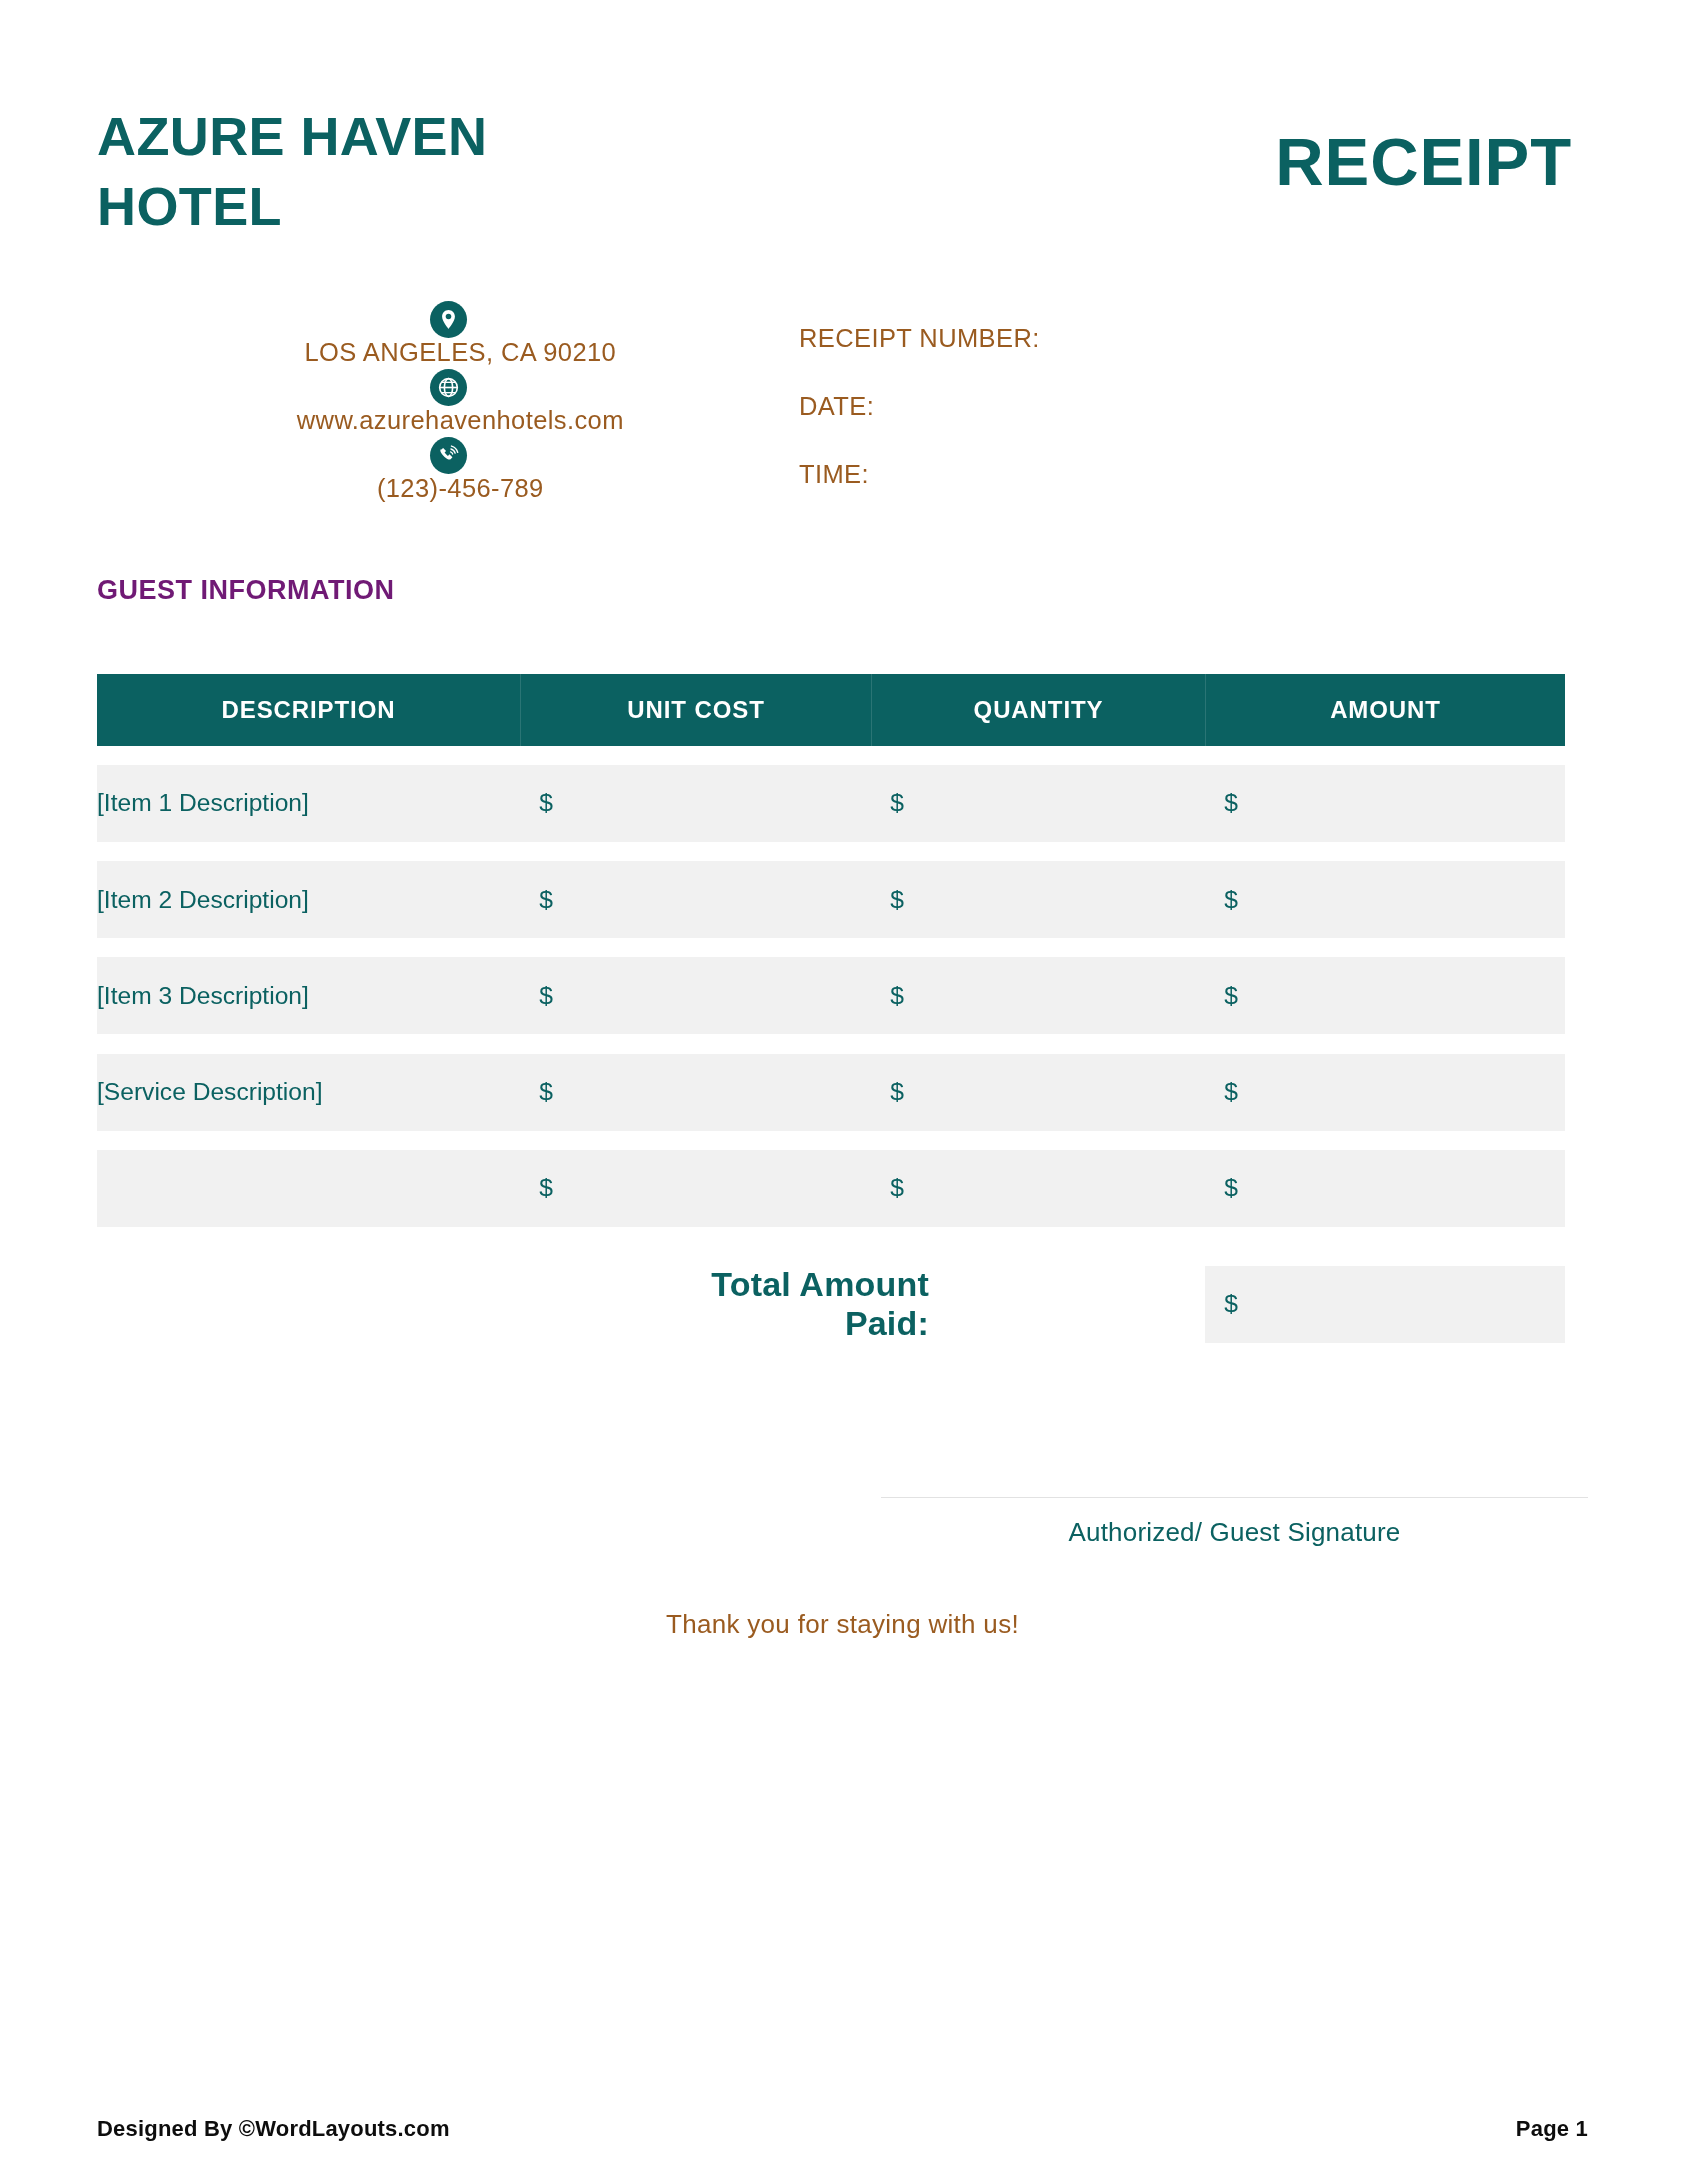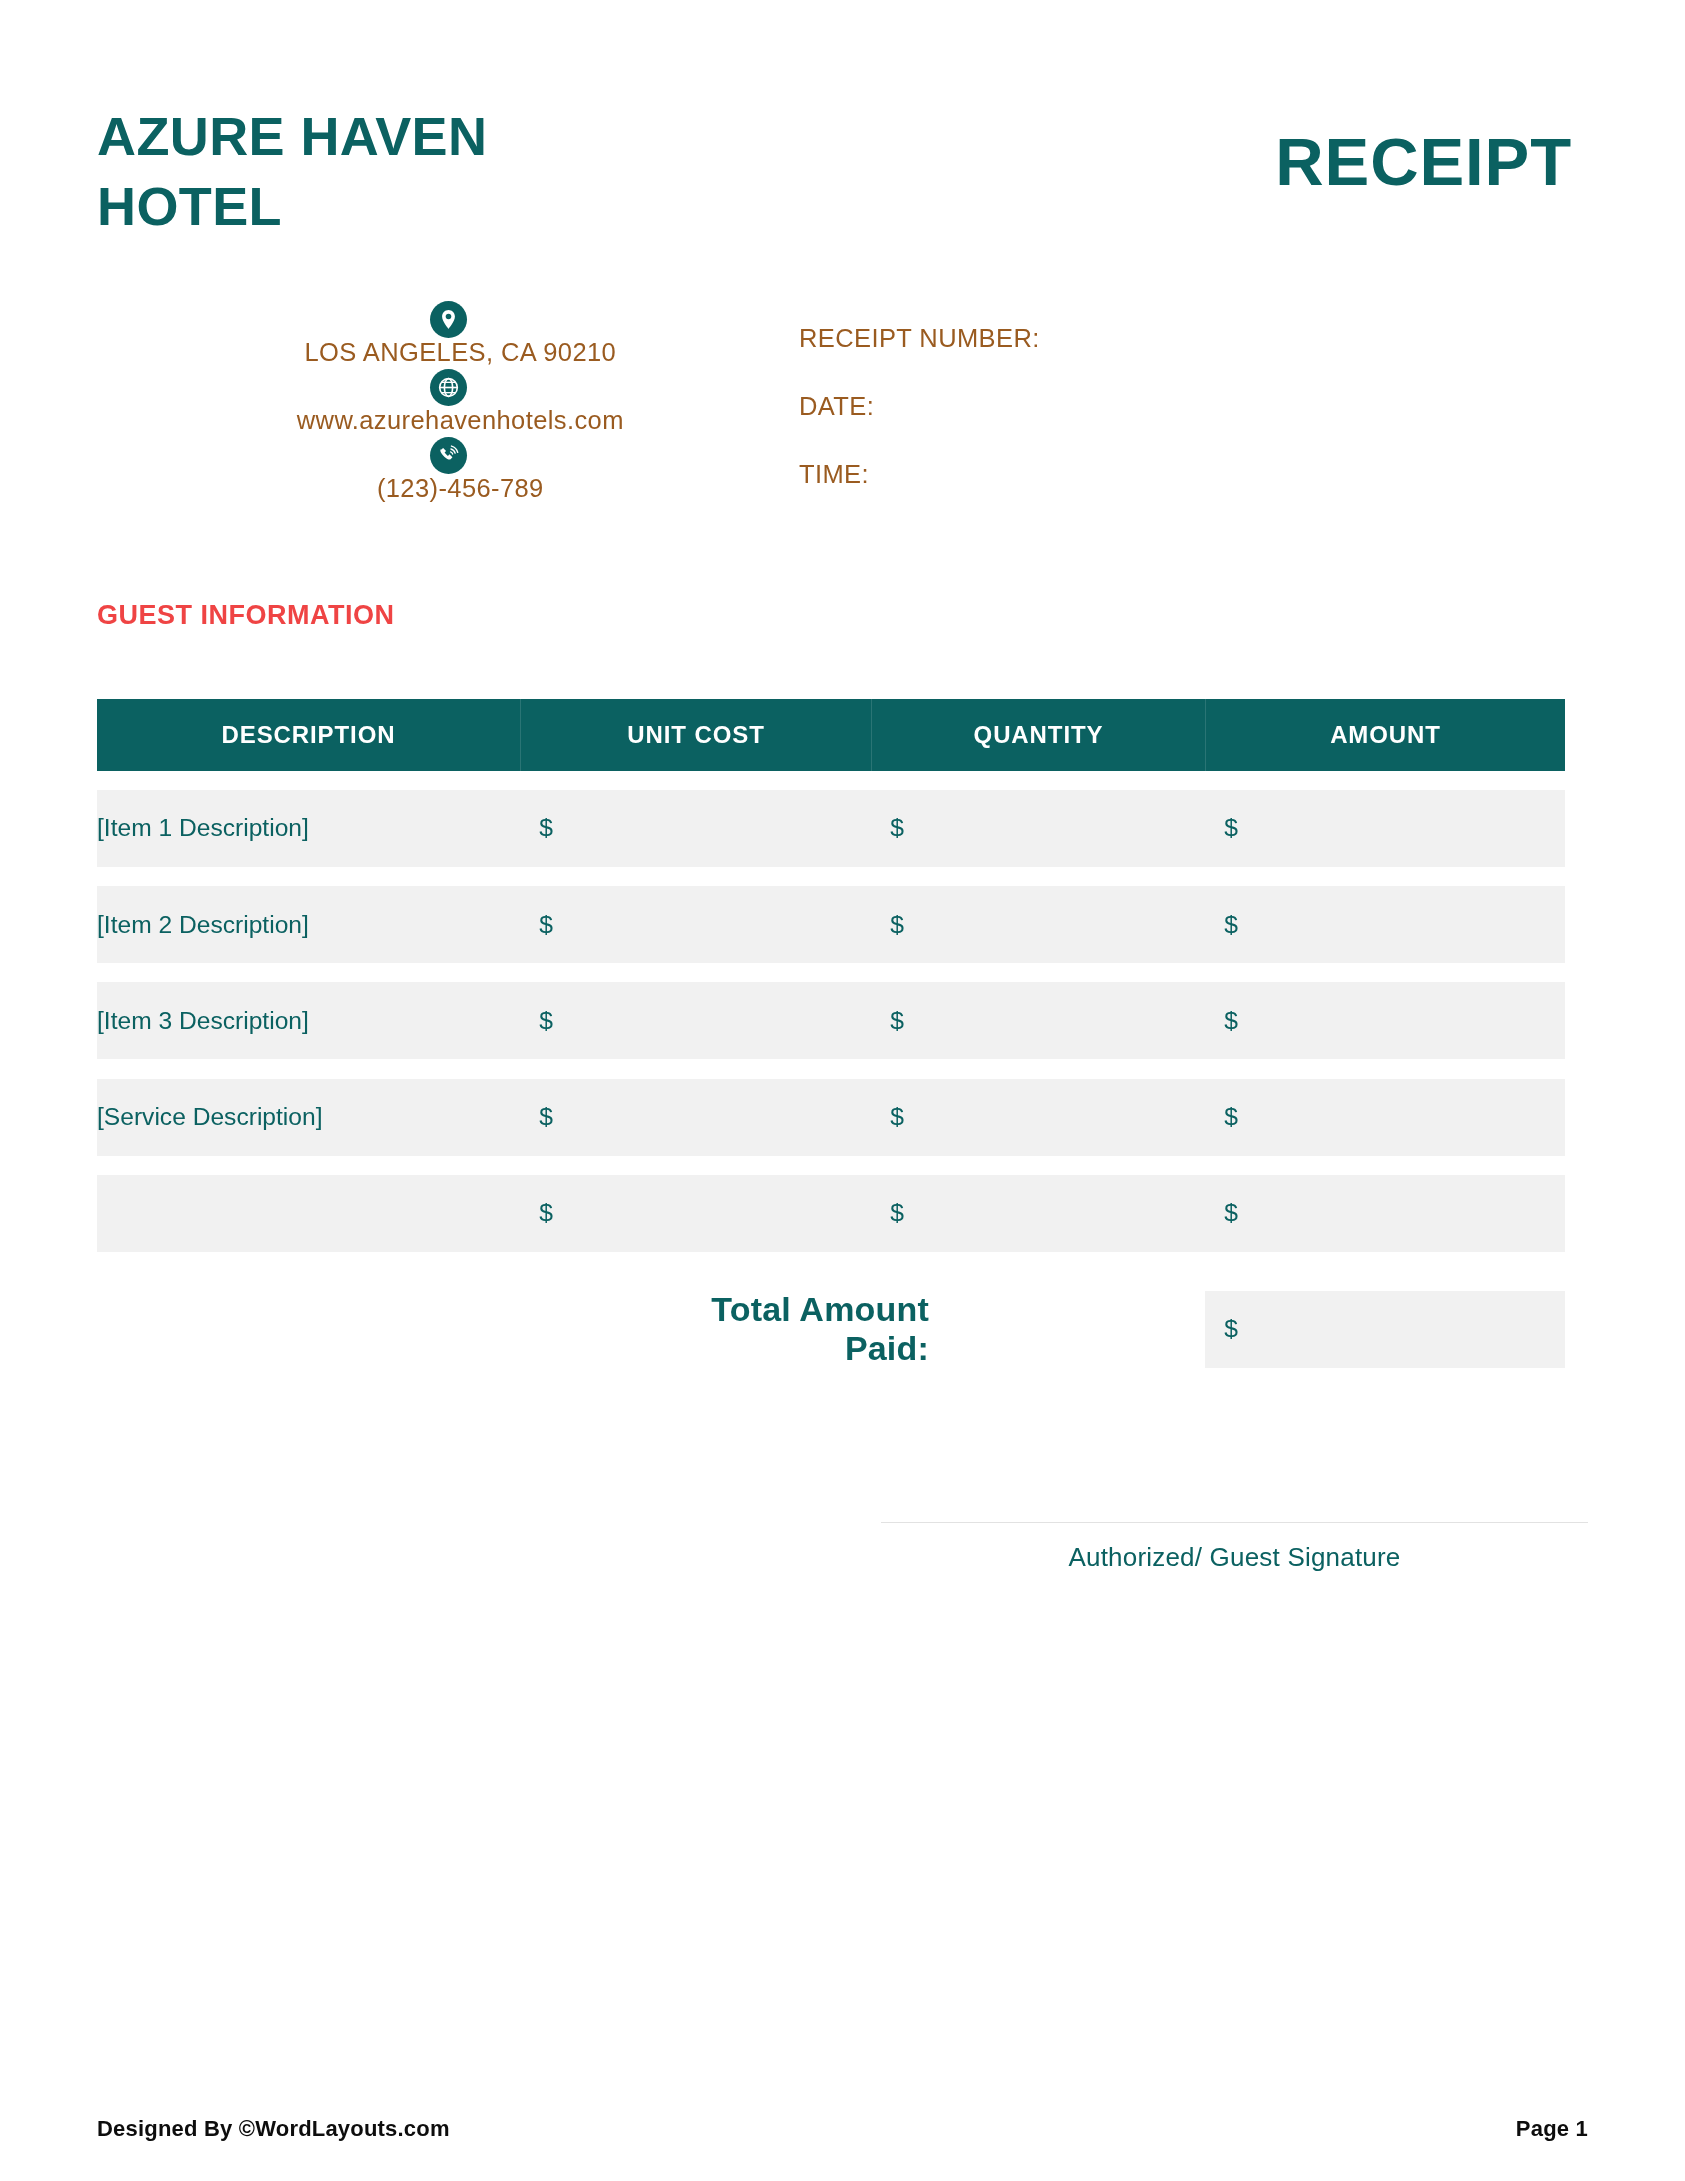--- a/index.html
+++ b/index.html
@@ -97,24 +97,24 @@
     height: 68px;
     font-size: 25.5px;
     color: #9a5b20;
     letter-spacing: 0.4px;
     display: flex;
     align-items: center;
   }
 
   
   .section-title {
-    margin-top: 91px;
+    margin-top: 66px;
     font-size: 27px;
     font-weight: 700;
-    color: #ef4444;
+    color: #701a75;
     letter-spacing: 0.5px;
     text-transform: uppercase;
   }
 
   .guest-grid {
     margin-top: 33px;
   }
 
   .guest-row {
     display: flex;
@@ -388,20 +388,21 @@
 
   </div>
 
   <div class="sig-wrap">
     <div class="sig-block">
       <div class="sig-line"></div>
       <div class="sig-label">Authorized/ Guest Signature</div>
     </div>
   </div>
 
+  <div class="thanks">Thank you for staying with us!</div>
 
   <div class="page-footer">
     <div>Designed By ©WordLayouts.com</div>
     <div>Page  1</div>
   </div>
 
 </div>
 
 
 </body></html>

